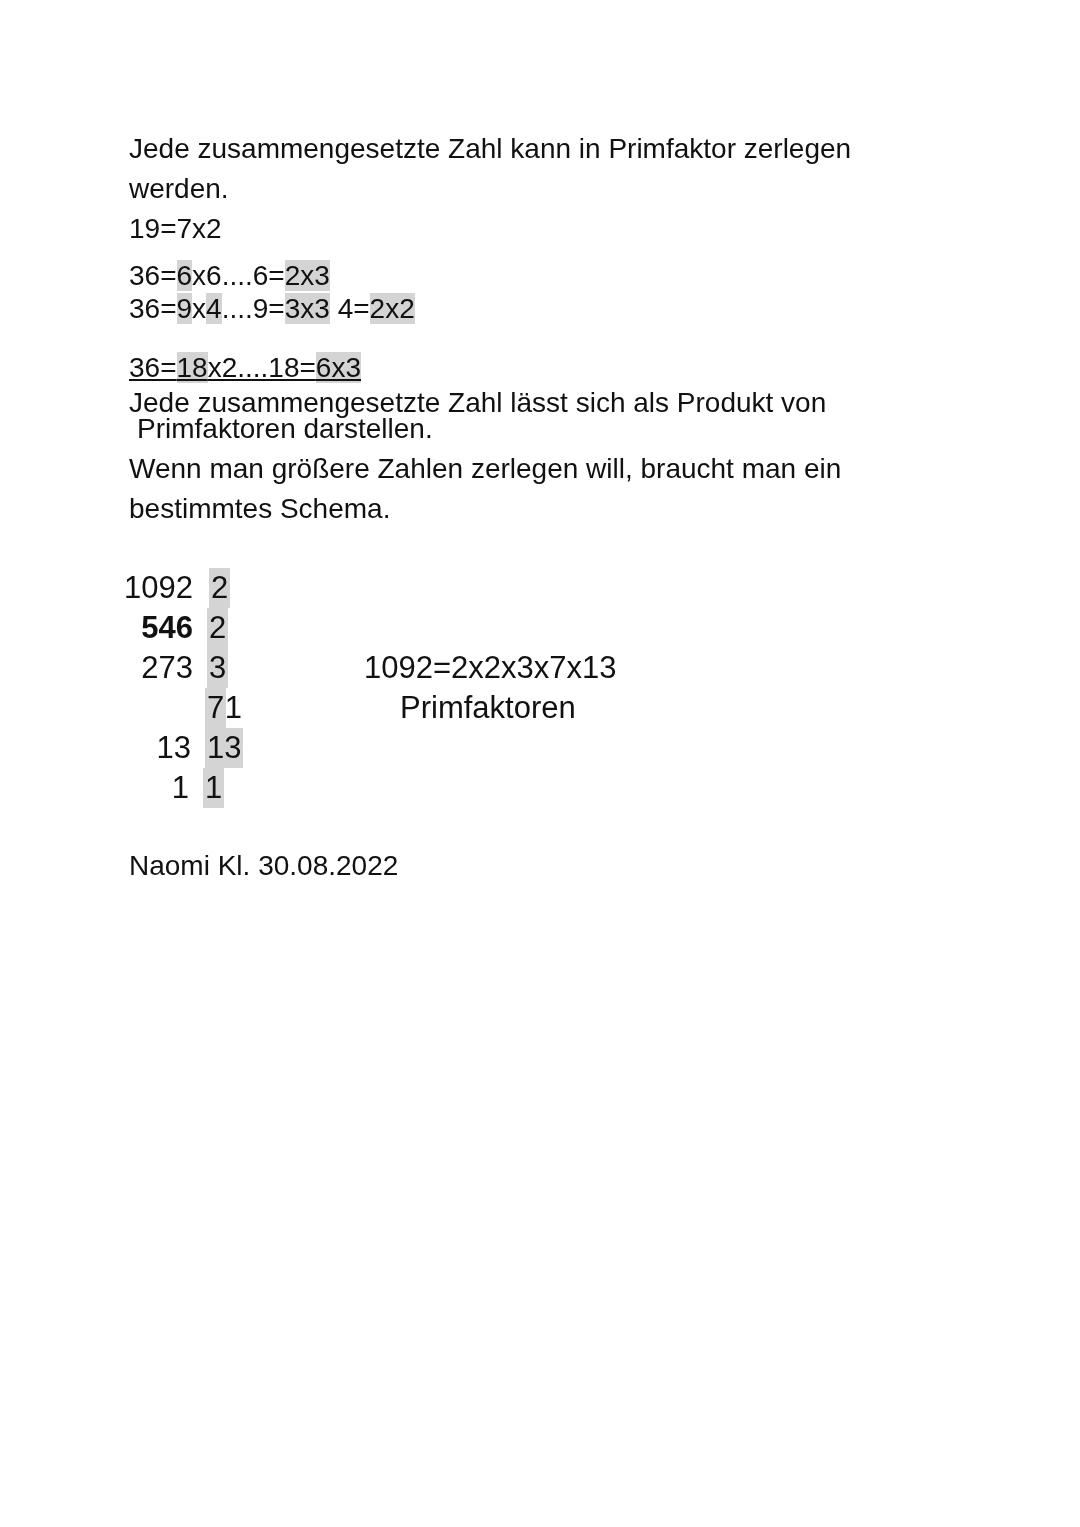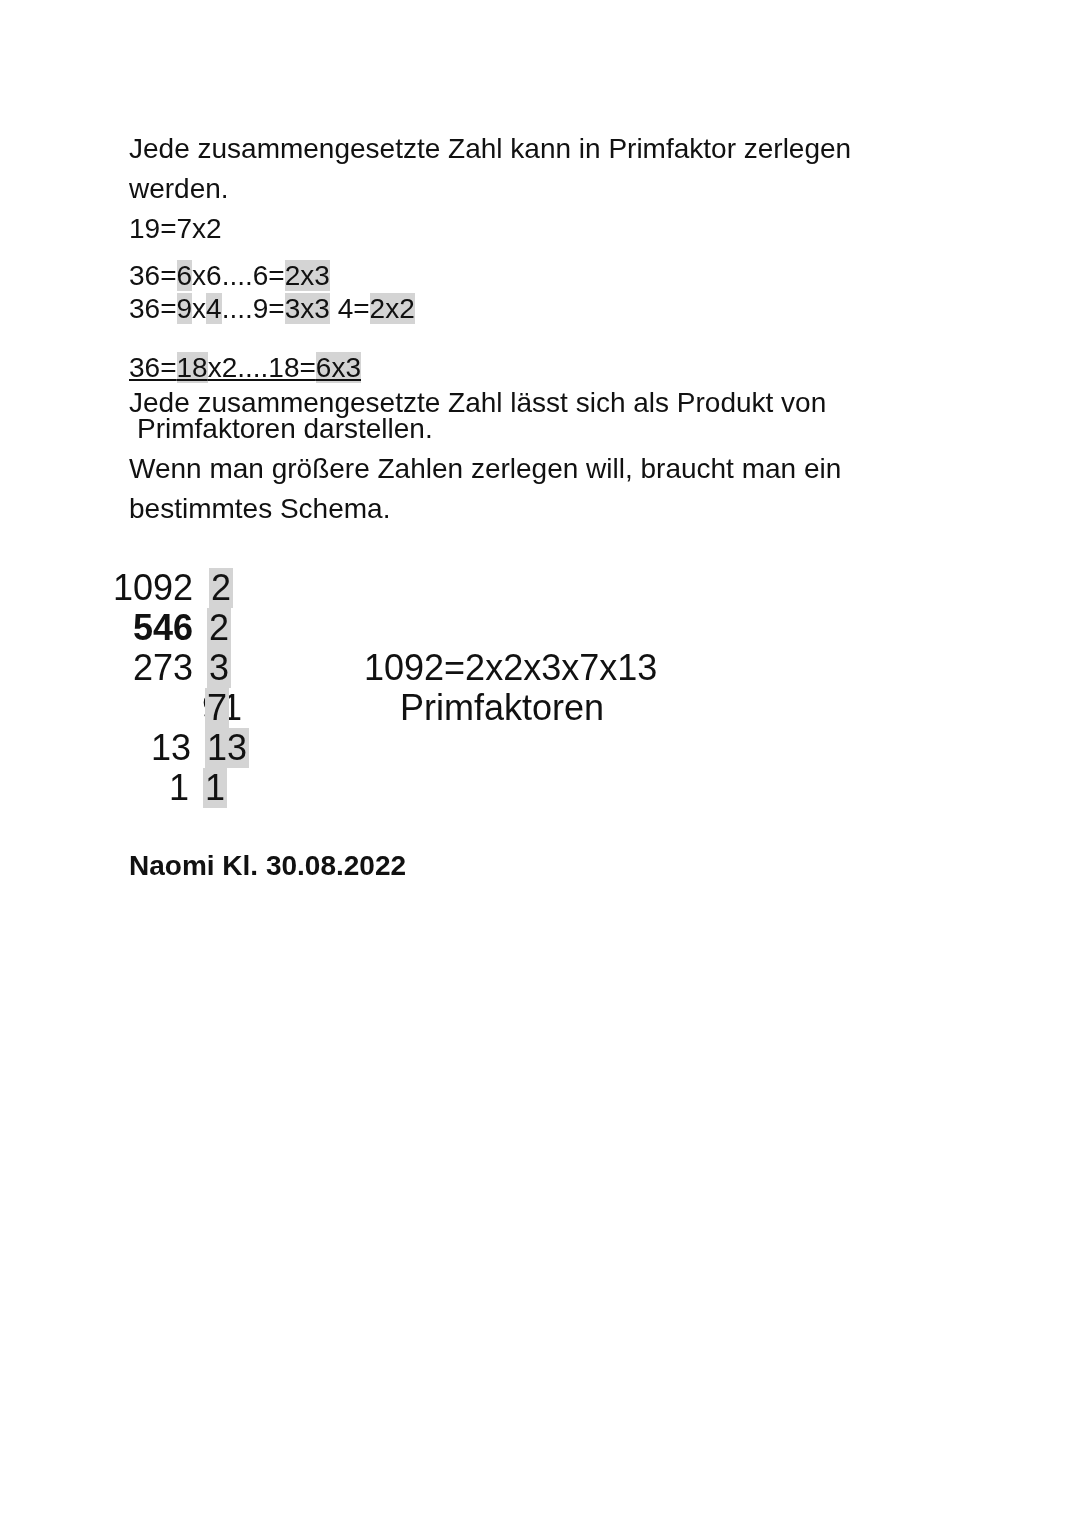--- a/index.html
+++ b/index.html
@@ -1,22 +1,22 @@
 <!DOCTYPE html>
 <html><head>
 <meta charset="utf-8">
 <style>
   html, body { margin: 0; padding: 0; background: #ffffff; }
   body { width: 1080px; height: 1527px; position: relative; overflow: hidden;
          font-family: "Liberation Sans", sans-serif; color: #111111; }
   .line { position: absolute; left: 129px; font-size: 28px; line-height: 40px; height: 40px;
           white-space: pre; transform-origin: left center; text-align: right; }
   .hl { background: #d4d4d4; }
-  .abs { position: absolute; font-size: 36px; line-height: 40px; height: 40px; white-space: pre; }
-  .bold { font-weight: bold; }
+  .abs { position: absolute; font-size: 31px; line-height: 40px; height: 40px; white-space: pre; }
+  .bold { font-weight: normal; }
 </style>
 </head>
 <body>
 
 <div>
   <div class="line" style="top:129px;">Jede zusammengesetzte Zahl kann in Primfaktor zerlegen</div>
   <div class="line" style="top:169px;">werden.</div>
 
   <div class="line" style="top:209px;"><span>19=7x2</span></div>
 

